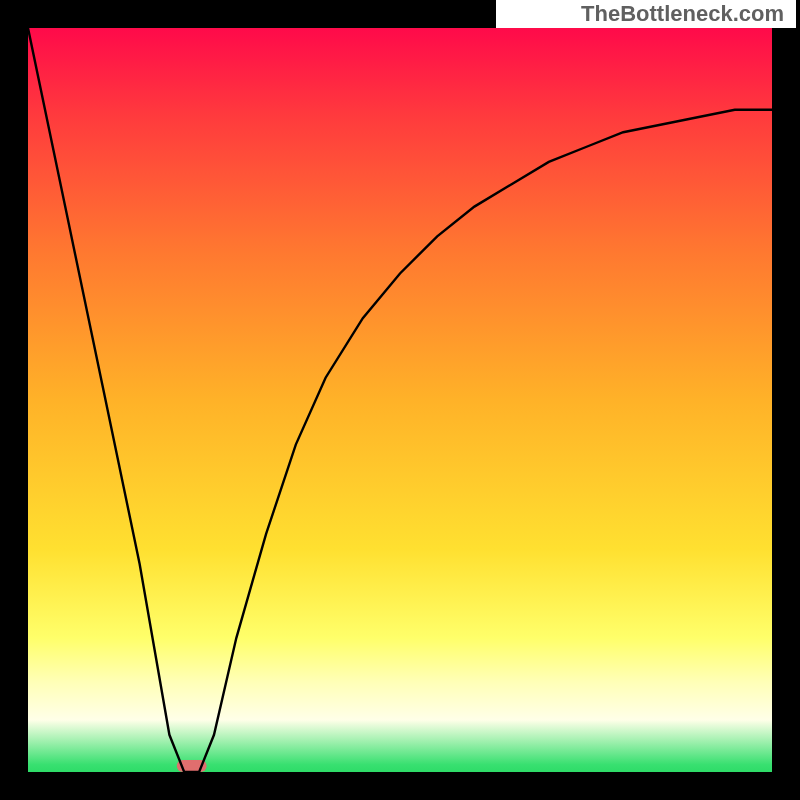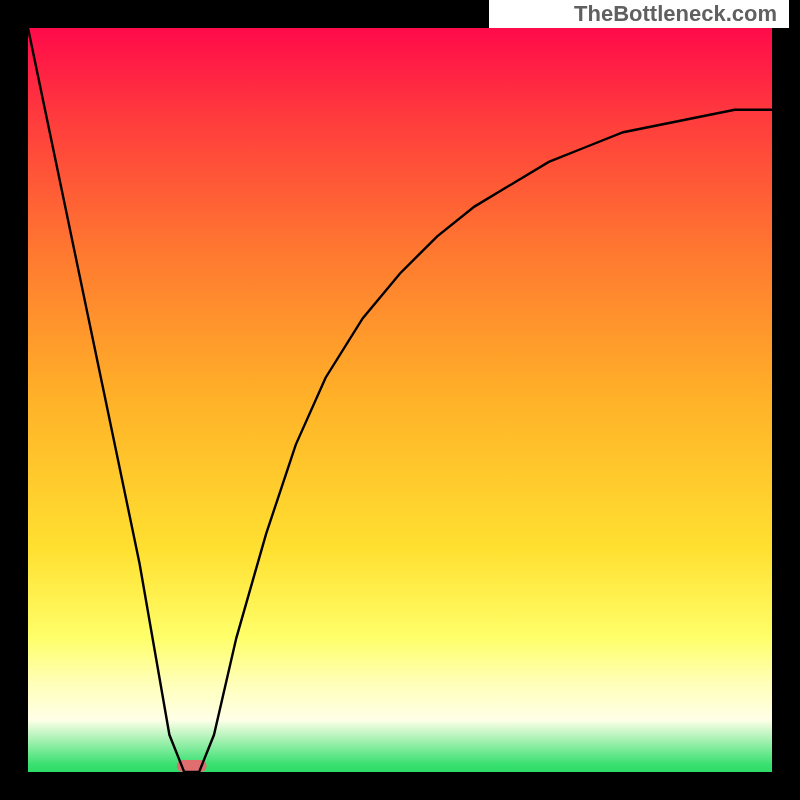--- a/index.html
+++ b/index.html
@@ -12,21 +12,21 @@
   }
   .outer {
     position: relative;
     width: 800px;
     height: 800px;
     background: #000;
   }
   .watermark-box {
     position: absolute;
     top: 0;
-    right: 11px;
+    right: 4px;
     height: 28px;
     width: 300px;
     text-align: right;
     padding-right: 12px;
     box-sizing: border-box;
     background: #fff;
     color: #606060;
     font-weight: 700;
     font-size: 22px;
     line-height: 28px;

